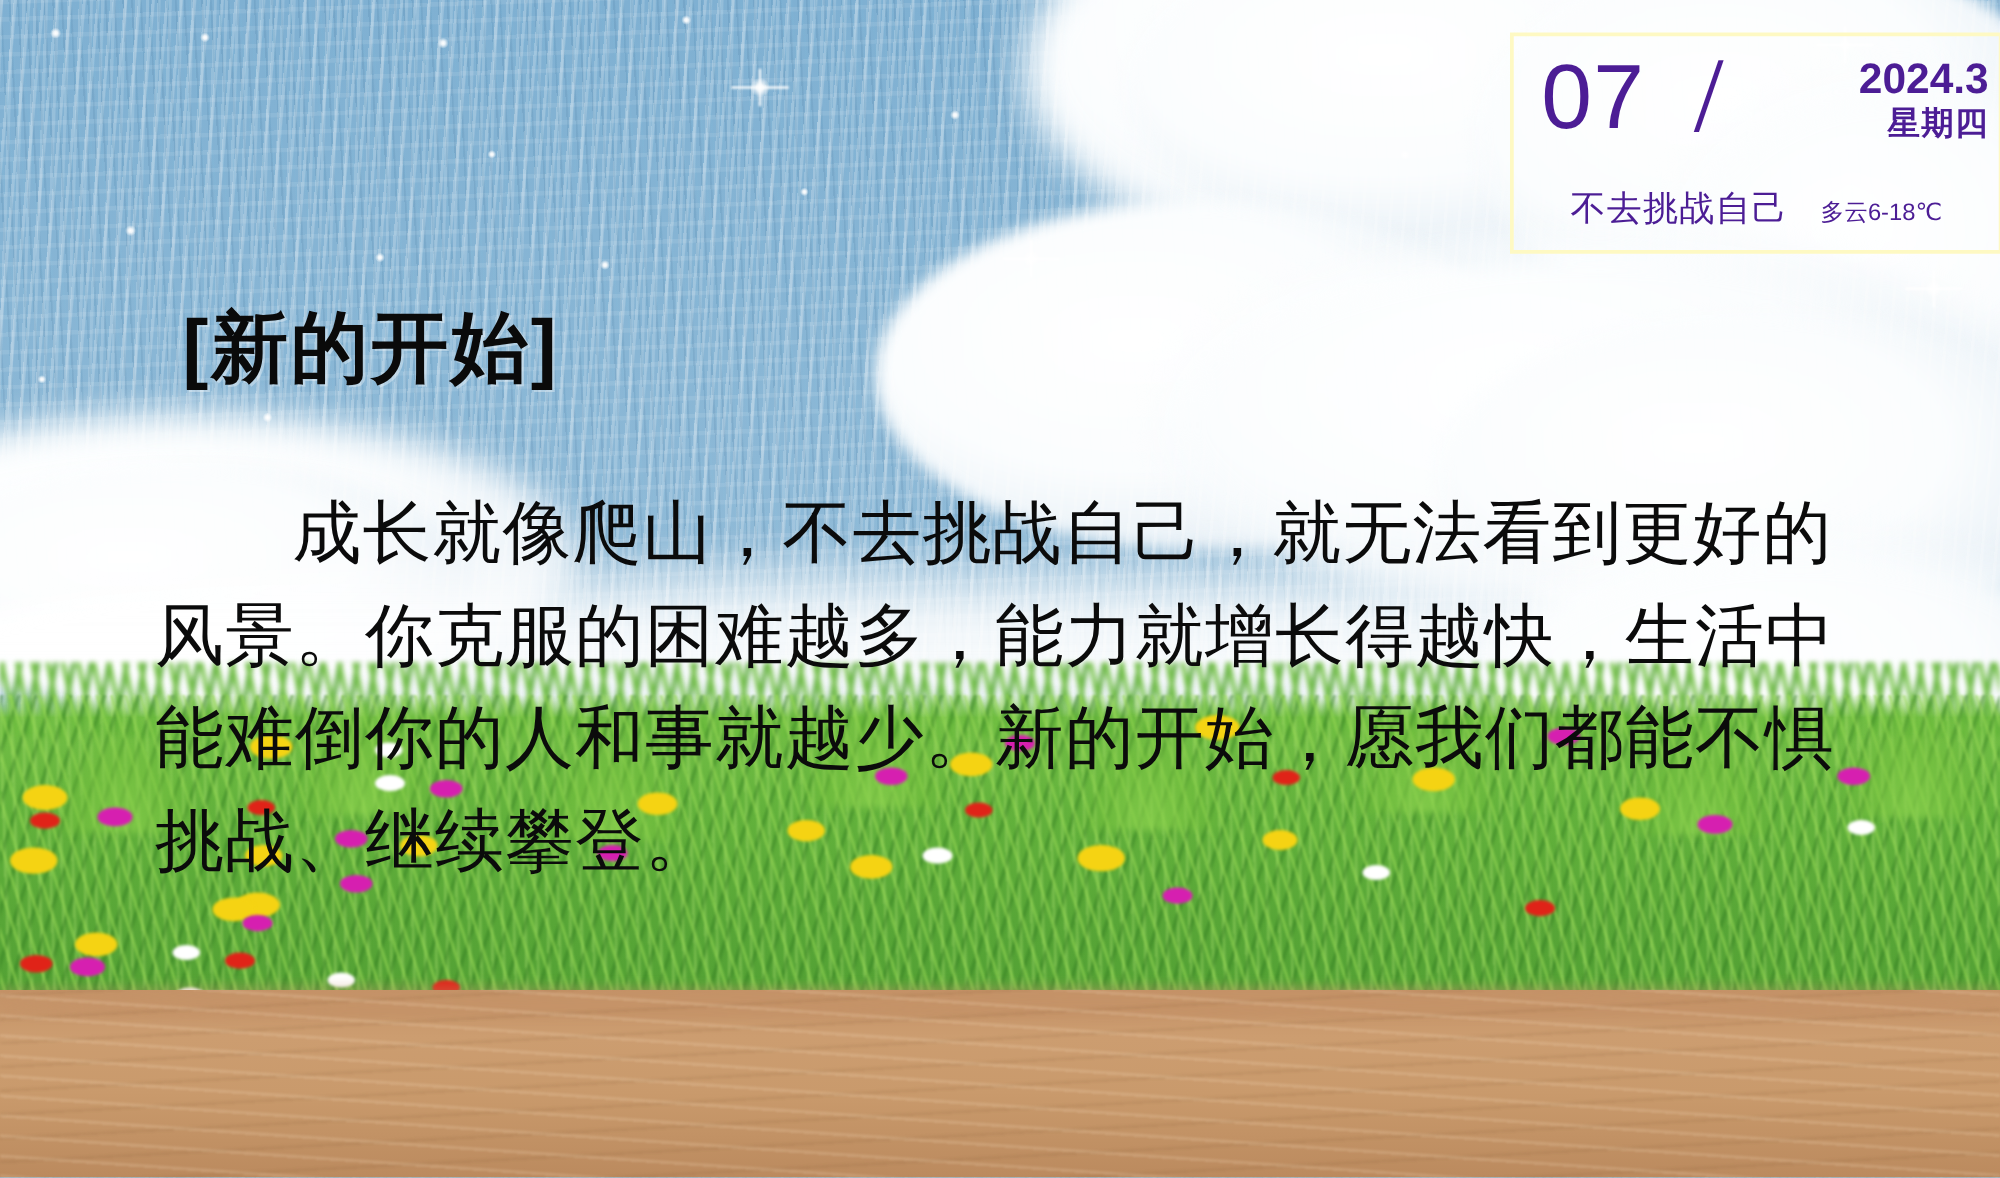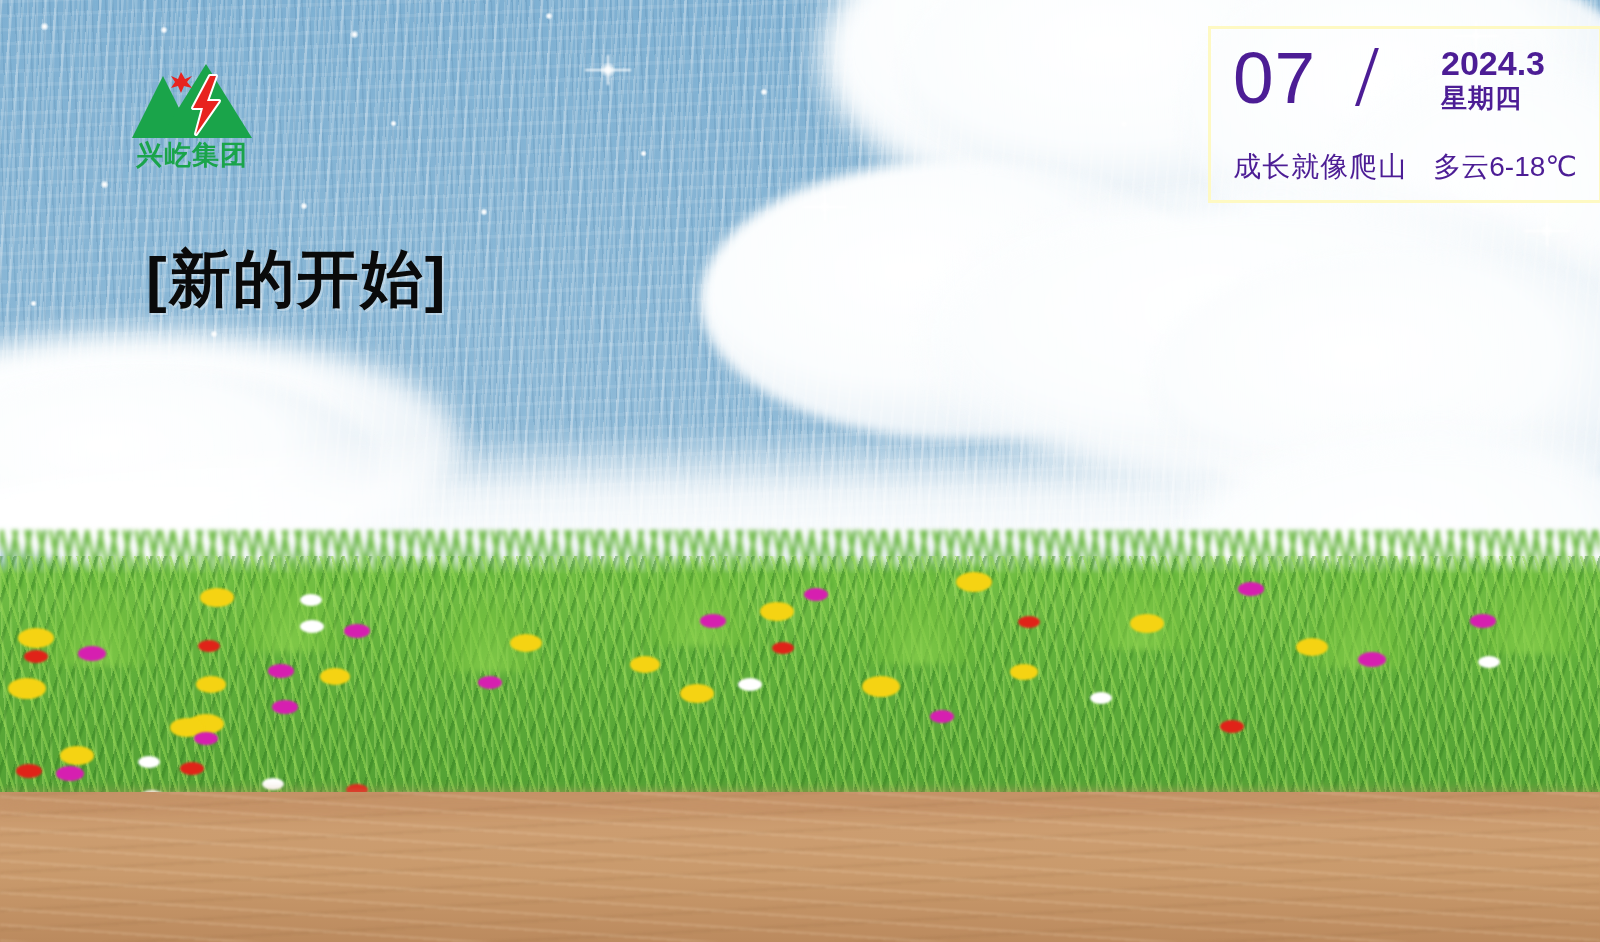--- a/index.html
+++ b/index.html
@@ -142,38 +142,38 @@
     letter-spacing:1px;
   }
   .date-slash{
     position:absolute; left:144px; top:4px;
     font-size:86px; line-height:1;
     font-family:"Liberation Serif","DejaVu Serif",serif;
     font-weight:300;
   }
   .date-right{
     position:absolute; right:8px; top:16px;
-    text-align:left; width:150px;
+    text-align:right; width:150px;
   }
   .date-year{
     font-size:34px; line-height:1.1; font-weight:700;
     font-family:"Liberation Sans","DejaVu Sans",sans-serif;
   }
   .date-week{
     font-size:26px; line-height:1.3; font-weight:700;
     font-family:"Liberation Sans","DejaVu Sans",sans-serif;
     letter-spacing:1px;
   }
   .date-bottom{
     position:absolute; left:0; right:0; bottom:14px;
     display:flex; align-items:baseline; justify-content:center; gap:26px;
     font-family:"Liberation Sans","DejaVu Sans",sans-serif;
   }
   .lunar{ font-size:28px; font-weight:400; letter-spacing:1px; }
-  .weather{ font-size:28px; font-weight:400; letter-spacing:0px; }
+  .weather{ font-size:19px; font-weight:400; letter-spacing:0px; }
 
   
   .headline{
     position:absolute; left:146px; top:248px;
     font-family:"Liberation Sans","DejaVu Sans",sans-serif;
     font-weight:700;
     font-size:62px; line-height:1;
     color:#0a0a0a;
     letter-spacing:2px;
     text-shadow:2px 2px 0 rgba(255,255,255,.35);
@@ -312,48 +312,39 @@
     <div class="flower" style="left:300px;  top:38px;  width:22px; height:12px; background:#ffffff;"></div>
     <div class="flower" style="left:1090px; top:136px; width:22px; height:12px; background:#ffffff;"></div>
     <div class="flower" style="left:1478px; top:100px; width:22px; height:12px; background:#ffffff;"></div>
   </div>
 
   <div class="path">
     <div class="path-edge"></div>
     <div class="path-texture"></div>
   </div>
 
-  <div class="logo">
-    <svg viewBox="0 0 150 122" xmlns="http://www.w3.org/2000/svg" aria-hidden="true">
-
-      <polygon points="45,24 76,86 14,86" fill="#1aa44a"></polygon>
-
-      <polygon points="88,12 134,86 42,86" fill="#1aa44a"></polygon>
-
-      <polygon points="63,20 67,27 74,24 69,30 74,36 66,34 63,41 60,34 53,36 57,30 53,24 60,27" fill="#e8231f"></polygon>
-
-      <path d="M92,24 L75,56 L85,56 L78,82 L101,49 L89,49 L98,24 Z" fill="#e8231f" stroke="#ffffff" stroke-width="4" stroke-linejoin="round"></path>
-      <path d="M92,24 L75,56 L85,56 L78,82 L101,49 L89,49 L98,24 Z" fill="#e8231f"></path>
-
-      <text x="74" y="112" text-anchor="middle" font-family="'Liberation Sans','DejaVu Sans',sans-serif" font-size="27" font-weight="700" fill="#1aa44a" letter-spacing="1">兴屹集团</text>
-    </svg>
-  </div>
 
   <div class="date-box">
     <div class="date-row-top">
       <span class="date-day">07</span>
       <span class="date-slash">/</span>
       <div class="date-right">
         <div class="date-year">2024.3</div>
         <div class="date-week">星期四</div>
       </div>
     </div>
     <div class="date-bottom">
-      <span class="lunar">成长就像爬山</span>
+      <span class="lunar">不去挑战自己</span>
       <span class="weather">多云6-18℃</span>
     </div>
   </div>
 
   <div class="headline">[新的开始]</div>
 
+  <div class="body-text">
+    <span class="body-line first">成长就像爬山，不去挑战自己，就无法看到更好的</span>
+    <span class="body-line">风景。你克服的困难越多，能力就增长得越快，生活中</span>
+    <span class="body-line">能难倒你的人和事就越少。新的开始，愿我们都能不惧</span>
+    <span class="body-line">挑战、继续攀登。</span>
+  </div>
 
 
 </div>
 
 </body></html>

